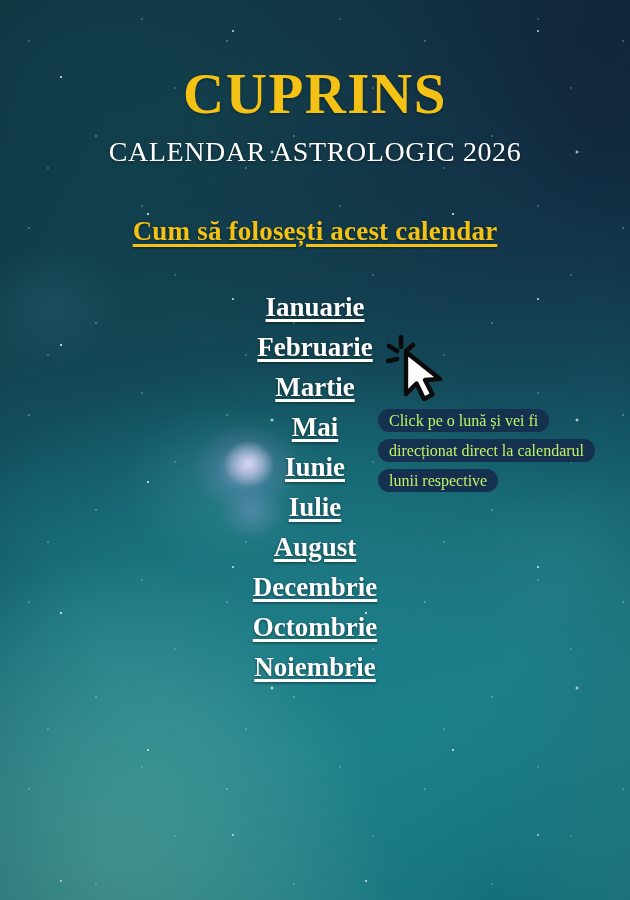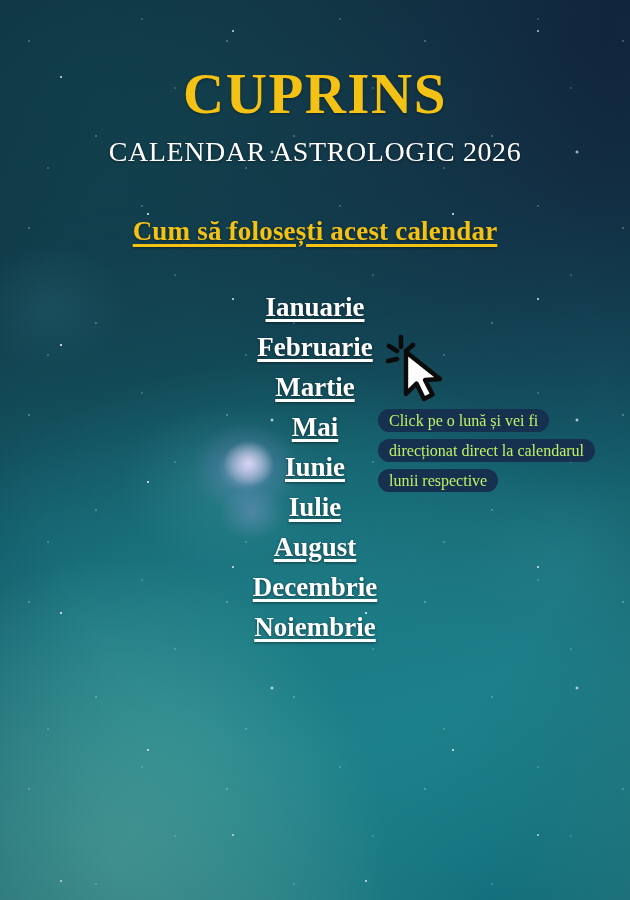--- a/index.html
+++ b/index.html
@@ -204,20 +204,21 @@
 
     <nav class="months">
       <a class="month">Ianuarie</a>
       <a class="month">Februarie</a>
       <a class="month">Martie</a>
       <a class="month">Mai</a>
       <a class="month">Iunie</a>
       <a class="month">Iulie</a>
       <a class="month">August</a>
       <a class="month">Decembrie</a>
+      <a class="month">Octombrie</a>
       <a class="month">Noiembrie</a>
     </nav>
 
   </div>
 
   <div class="cursor-hint">
     <svg viewBox="0 0 68 70" width="68" height="70" aria-hidden="true">
       <g stroke="#0b0b0b" stroke-width="4.6" stroke-linecap="round">
         <line x1="15" y1="5" x2="15" y2="15"></line>
         <line x1="3" y1="14" x2="11" y2="19"></line>

